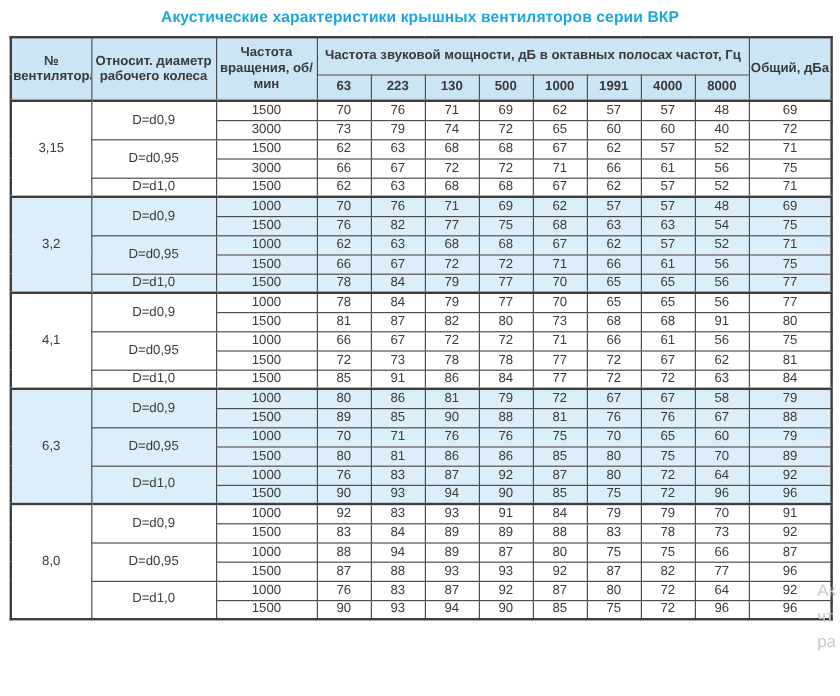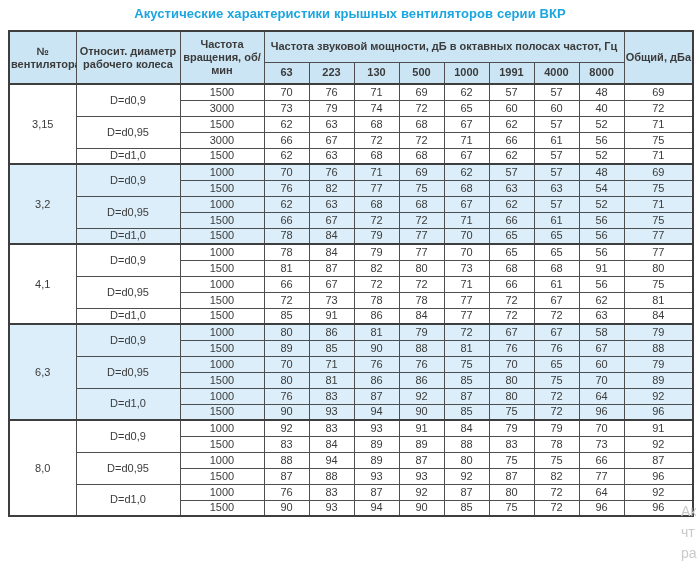--- a/index.html
+++ b/index.html
@@ -38,21 +38,21 @@
     font-size:11px;font-weight:bold;line-height:1.18;
   }
   thead tr.hrow1 th{height:31px;}
   thead tr.hrow2 th{height:22px;}
   td{font-size:11px;height:16px;line-height:1;}
   tr.shaded td{background:var(--band-bg);}
   tr.group-start td{border-top:2px solid var(--border-heavy);}
   .watermark{
     position:absolute;left:681px;top:482px;
     color:#c9c9c9;font-size:14px;line-height:21px;
-    white-space:nowrap;pointer-events:none;margin-top:19px;
+    white-space:nowrap;pointer-events:none;
   }
 </style>
 </head>
 <body>
 
 <h1 class="title">Акустические характеристики крышных вентиляторов серии ВКР</h1>
 
 <table>
   <colgroup>
     <col style="width:67px">

